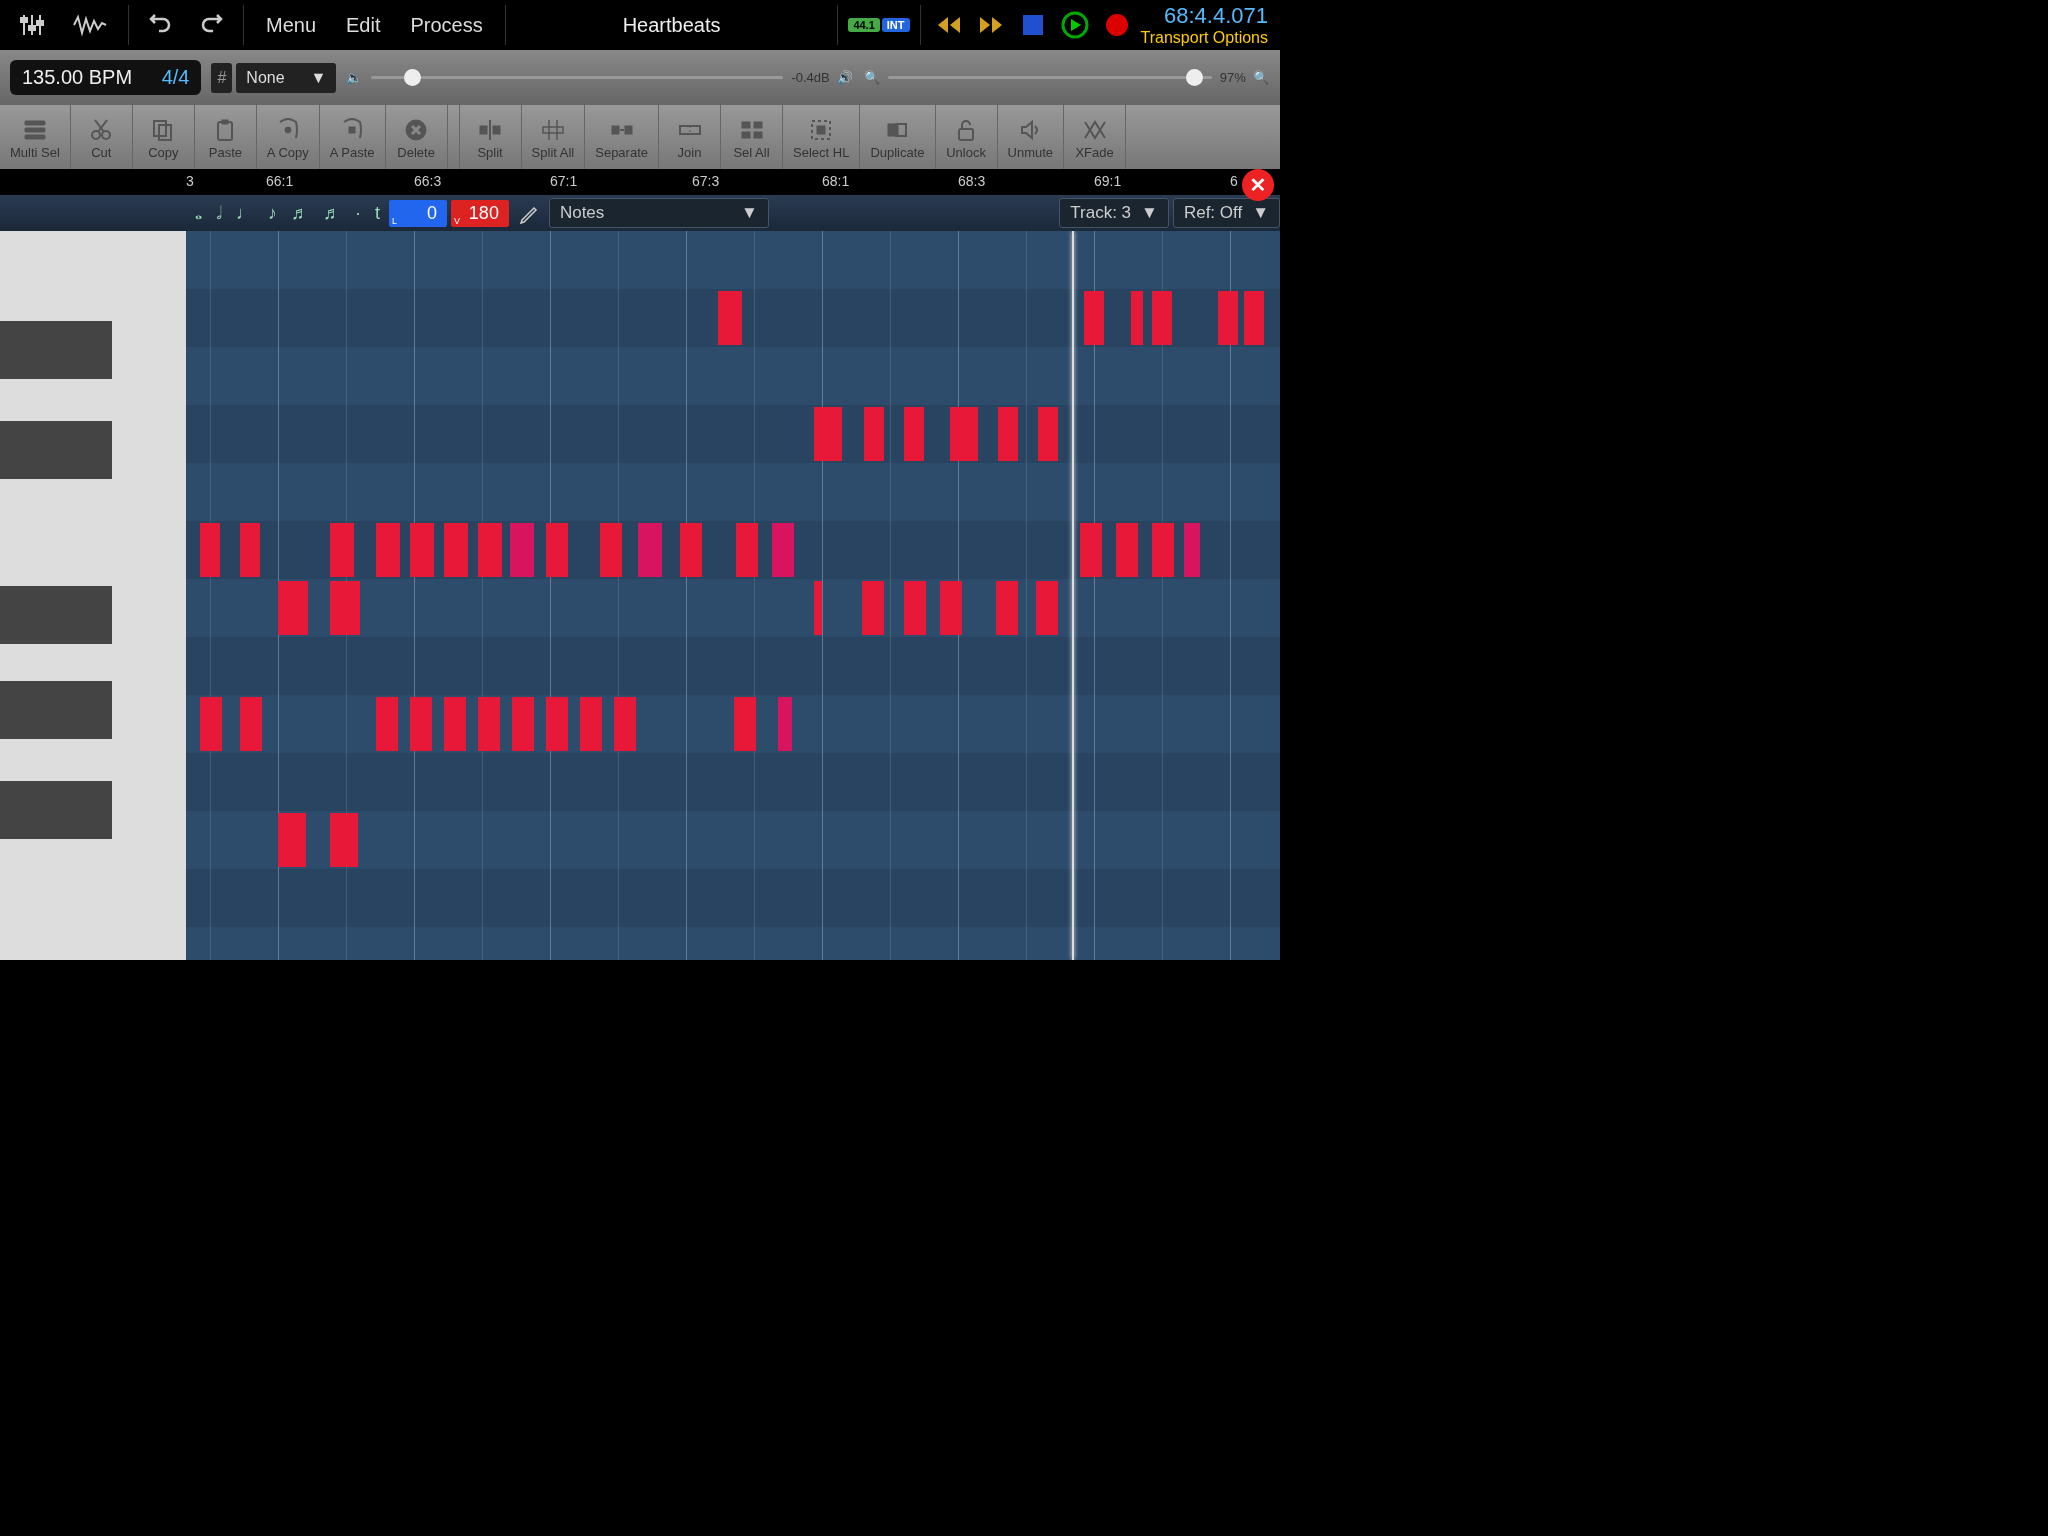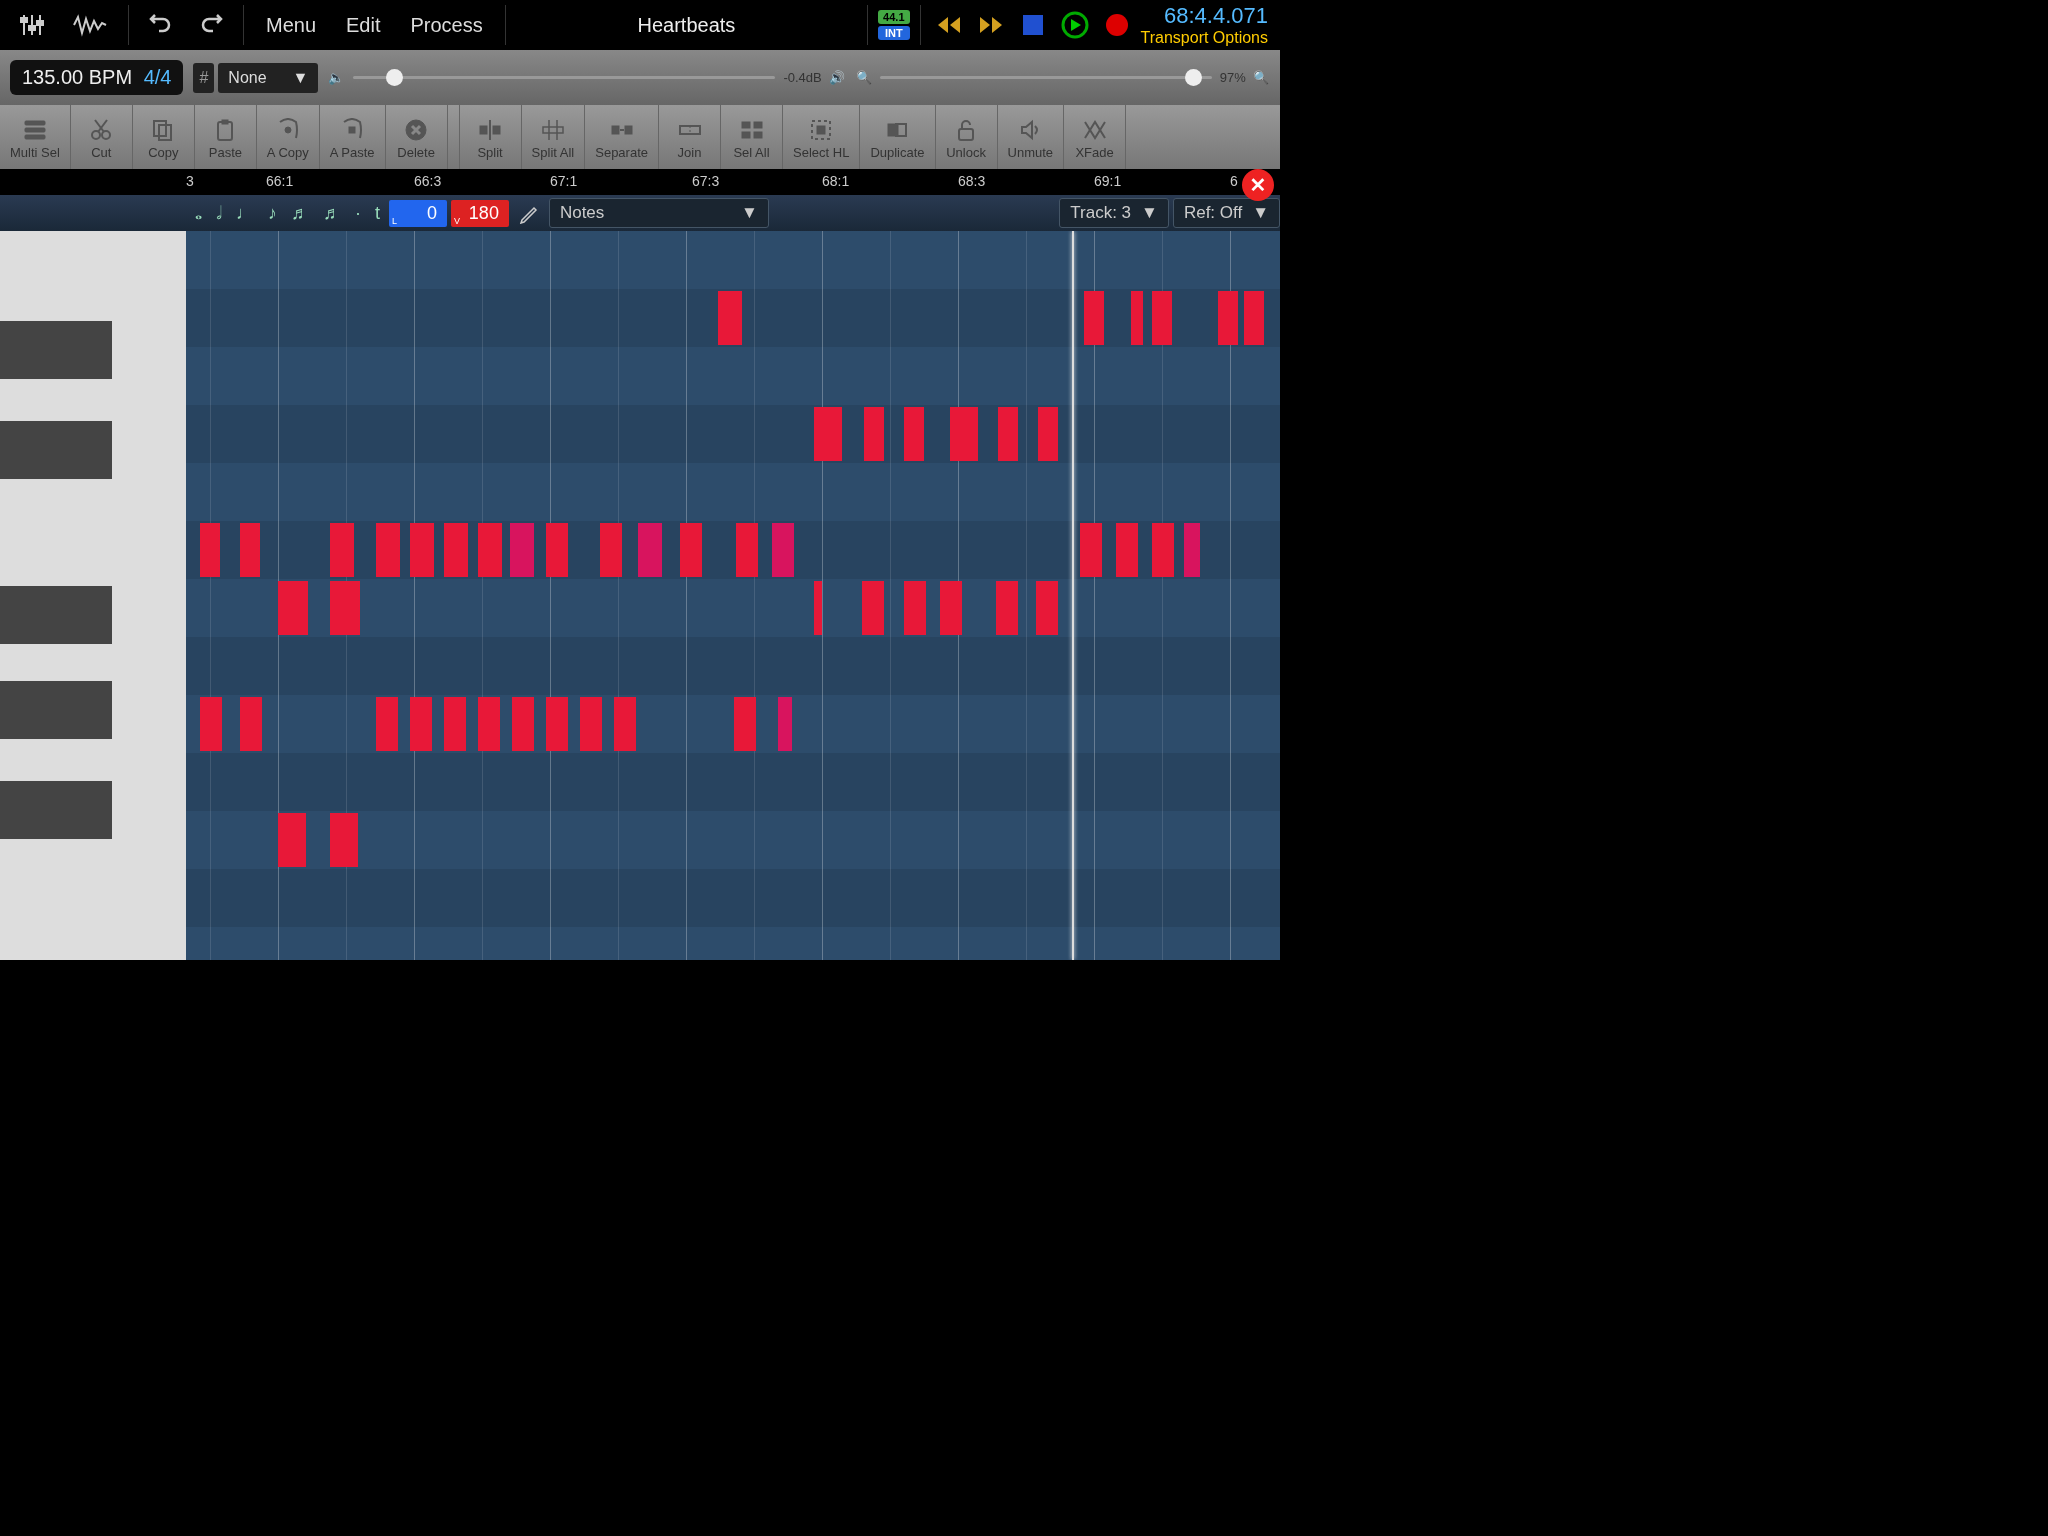--- a/index.html
+++ b/index.html
@@ -4,34 +4,34 @@
 <style>
 * { margin: 0; padding: 0; box-sizing: border-box; font-family: -apple-system, Helvetica, Arial, sans-serif; }
 body { background: #000; width: 1280px; height: 960px; overflow: hidden; position: relative; }
 
 
 .topbar { display: flex; align-items: center; height: 50px; background: #000; padding: 0 8px; gap: 6px; }
 .topbar .divider { width: 1px; height: 40px; background: #333; margin: 0 4px; }
 .topbar .icon-btn { color: #ccc; font-size: 24px; padding: 4px 10px; cursor: pointer; }
 .topbar .menu-text { color: #ddd; font-size: 20px; padding: 0 12px; cursor: pointer; }
 .topbar .title { color: #eee; font-size: 20px; flex: 1; text-align: center; }
-.badge-stack { display: flex; flex-direction: column; gap: 2px; }
+.badge-stack { display: flex; gap: 2px; }
 .badge { font-size: 11px; font-weight: bold; padding: 1px 5px; border-radius: 3px; text-align: center; }
 .badge.green { background: #4a4; color: #000; }
 .badge.blue { background: #26d; color: #fff; }
 .transport-btn { width: 28px; height: 28px; display: flex; align-items: center; justify-content: center; margin: 0 4px; cursor: pointer; }
 .time-display { text-align: right; padding-right: 4px; }
 .time-display .time { color: #5bf; font-size: 22px; }
 .time-display .sub { color: #fc0; font-size: 16px; }
 
 
 .infobar { display: flex; align-items: center; height: 55px; background: linear-gradient(#888, #666); padding: 0 10px; gap: 10px; }
 .bpm-box { background: #111; border-radius: 6px; padding: 6px 12px; font-size: 20px; }
 .bpm-box .bpm { color: #eee; }
-.bpm-box .sig { color: #5bf; margin-left: 6px; }
+.bpm-box .sig { color: #5bf; margin-left: 24px; }
 .selection-info { background: #111; border-radius: 6px; padding: 5px 14px; font-size: 14px; display: flex; gap: 28px; flex: 0 0 490px; }
 .selection-info .col { display: flex; flex-direction: column; }
 .selection-info .green { color: #5d5; }
 .selection-info .white { color: #ddd; }
 .snap-box { display: flex; align-items: center; gap: 4px; }
 .snap-select { background: #222; color: #ddd; padding: 6px 10px; font-size: 16px; width: 100px; border-radius: 3px; display: flex; justify-content: space-between; align-items: center; }
 .grid-icon { background: #222; padding: 6px; color: #999; border-radius: 3px; font-size: 16px; }
 .slider-section { flex: 1; display: flex; align-items: center; gap: 8px; color: #333; font-size: 13px; }
 .slider-track { flex: 1; height: 3px; background: #999; position: relative; border-radius: 2px; }
 .slider-knob { position: absolute; top: -7px; width: 17px; height: 17px; border-radius: 50%; background: #eee; }

